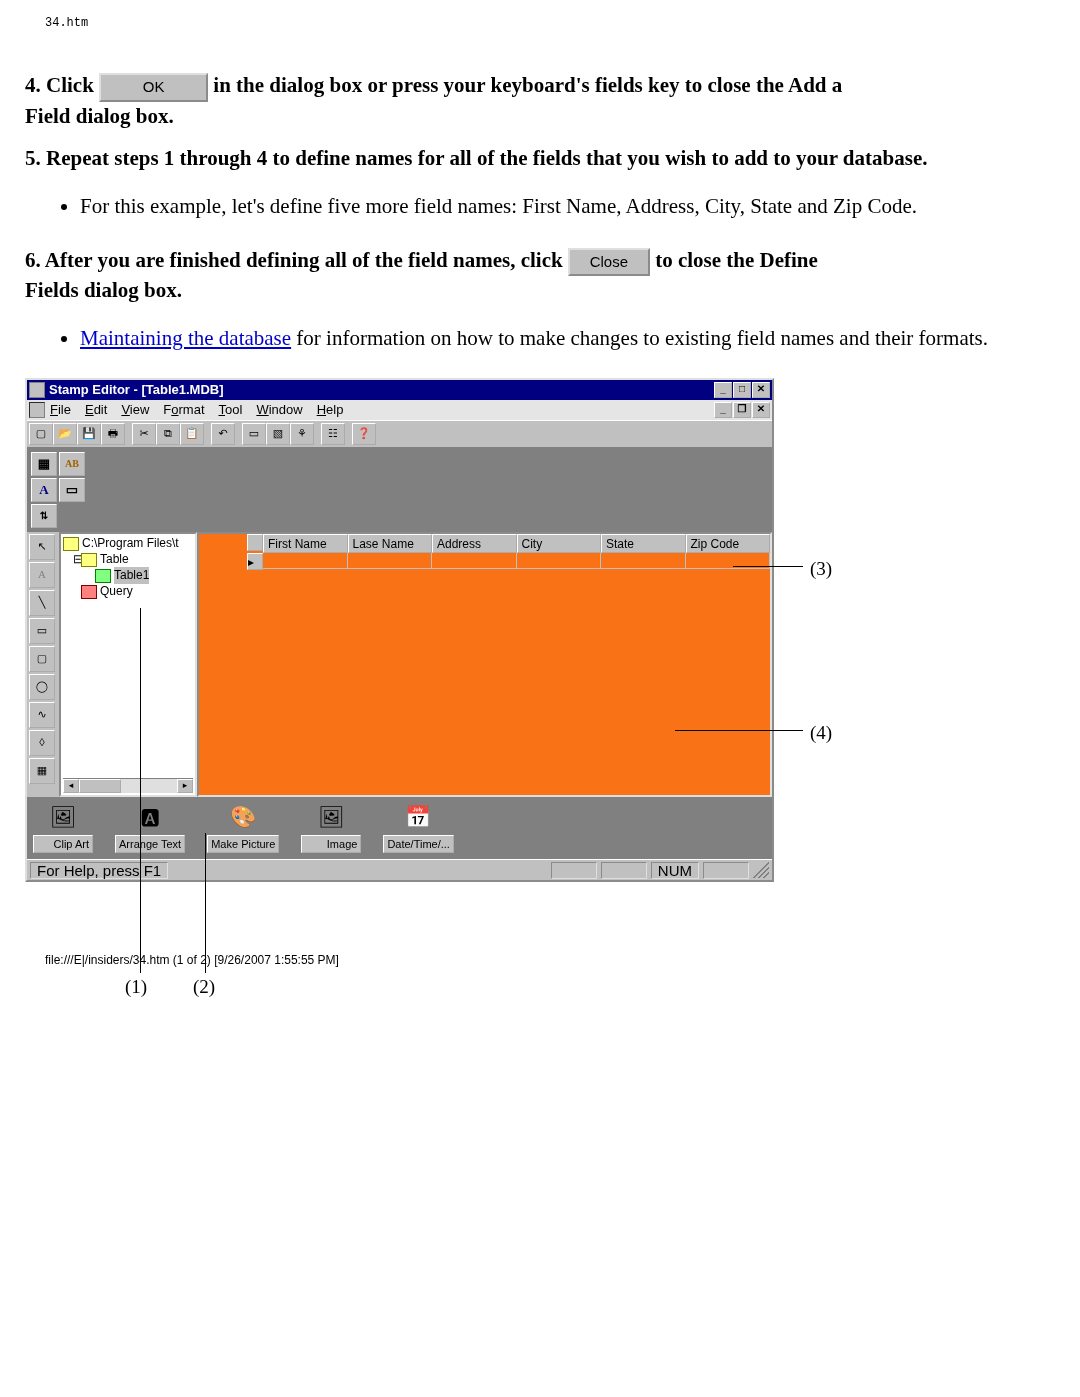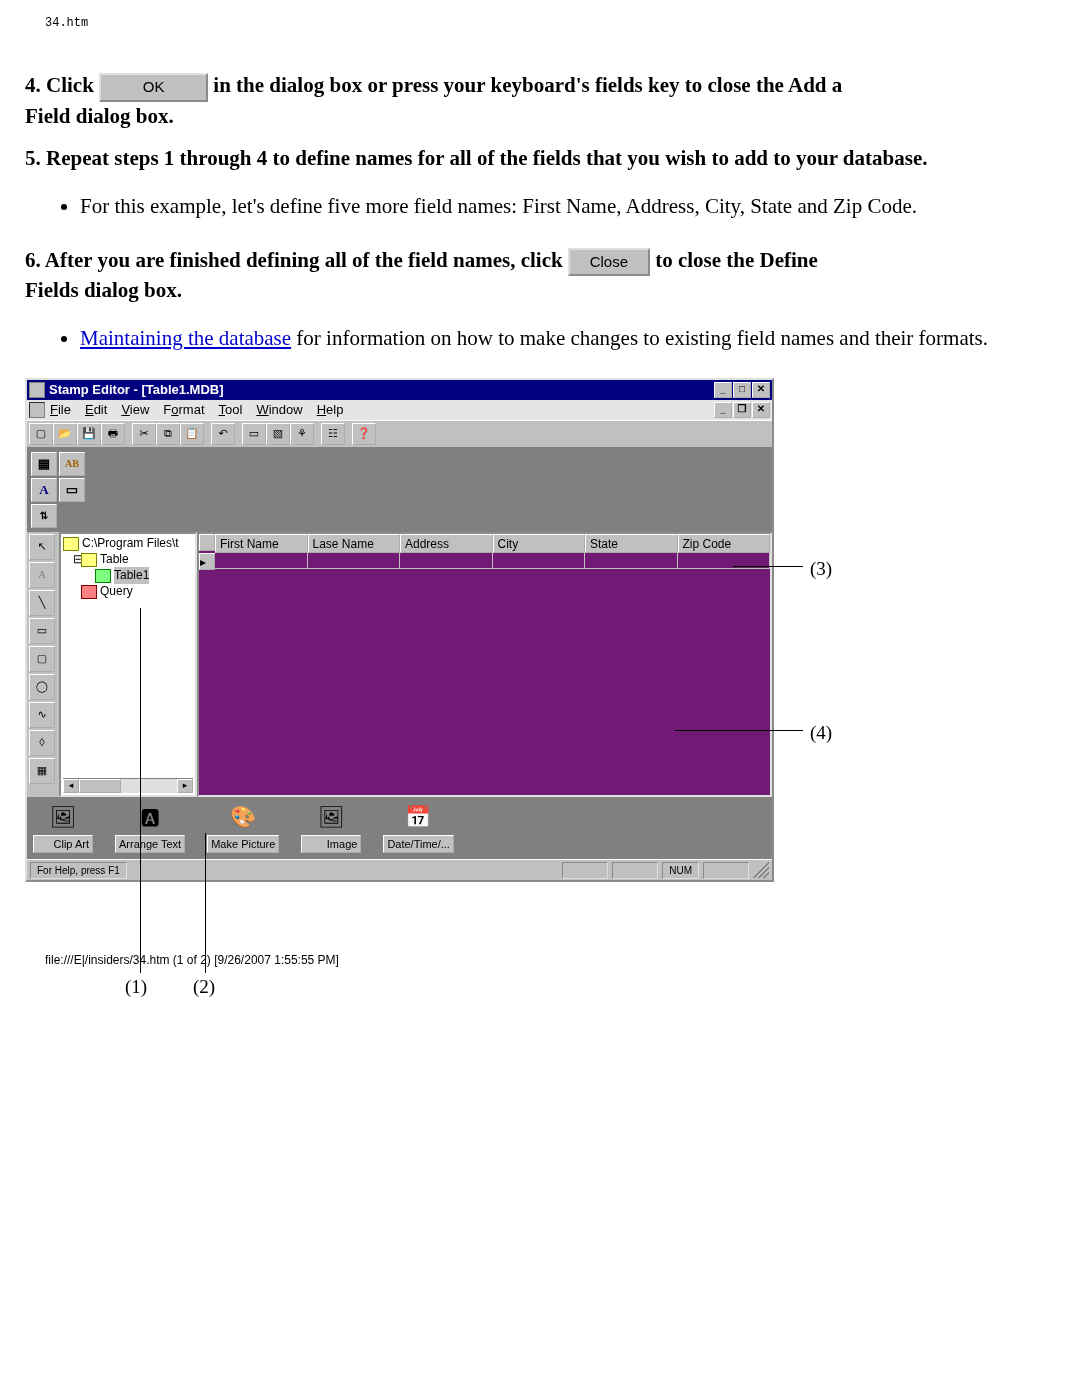--- a/index.html
+++ b/index.html
@@ -200,25 +200,26 @@
   .scroll-thumb {
     height: 12px; background: #c0c0c0; border: 1px outset #fff;
   }
   .scroll-btn {
     width: 14px; height: 12px; background: #c0c0c0; border: 1px outset #fff;
     font-size: 9px; text-align: center; line-height: 10px;
   }
 
   .table-panel {
     flex: 1;
-    background: #701a75;
+    background: #f97316;
     border: 2px inset #dfdfdf;
     margin-left: 0;
     overflow: hidden;
     position: relative;
+    padding-left: 48px;
   }
   .table-head {
     display: flex;
     font-size: 12px;
   }
   .table-head .th {
     border: 1px outset #fff;
     background: #c0c0c0;
     padding: 1px 4px;
     height: 15px;
@@ -269,21 +270,21 @@
     padding: 1px 3px;
     min-width: 52px;
     text-align: right;
     white-space: nowrap;
   }
 
   .statusbar {
     background: #c0c0c0;
     display: flex;
     align-items: center;
-    font-size: 10px;
+    font-size: 15px;
     padding: 1px 3px;
     border-top: 1px solid #fff;
     gap: 4px;
     height: 18px;
   }
   .status-cell {
     border: 1px inset #dfdfdf;
     padding: 0 6px;
     height: 15px;
     line-height: 15px;

